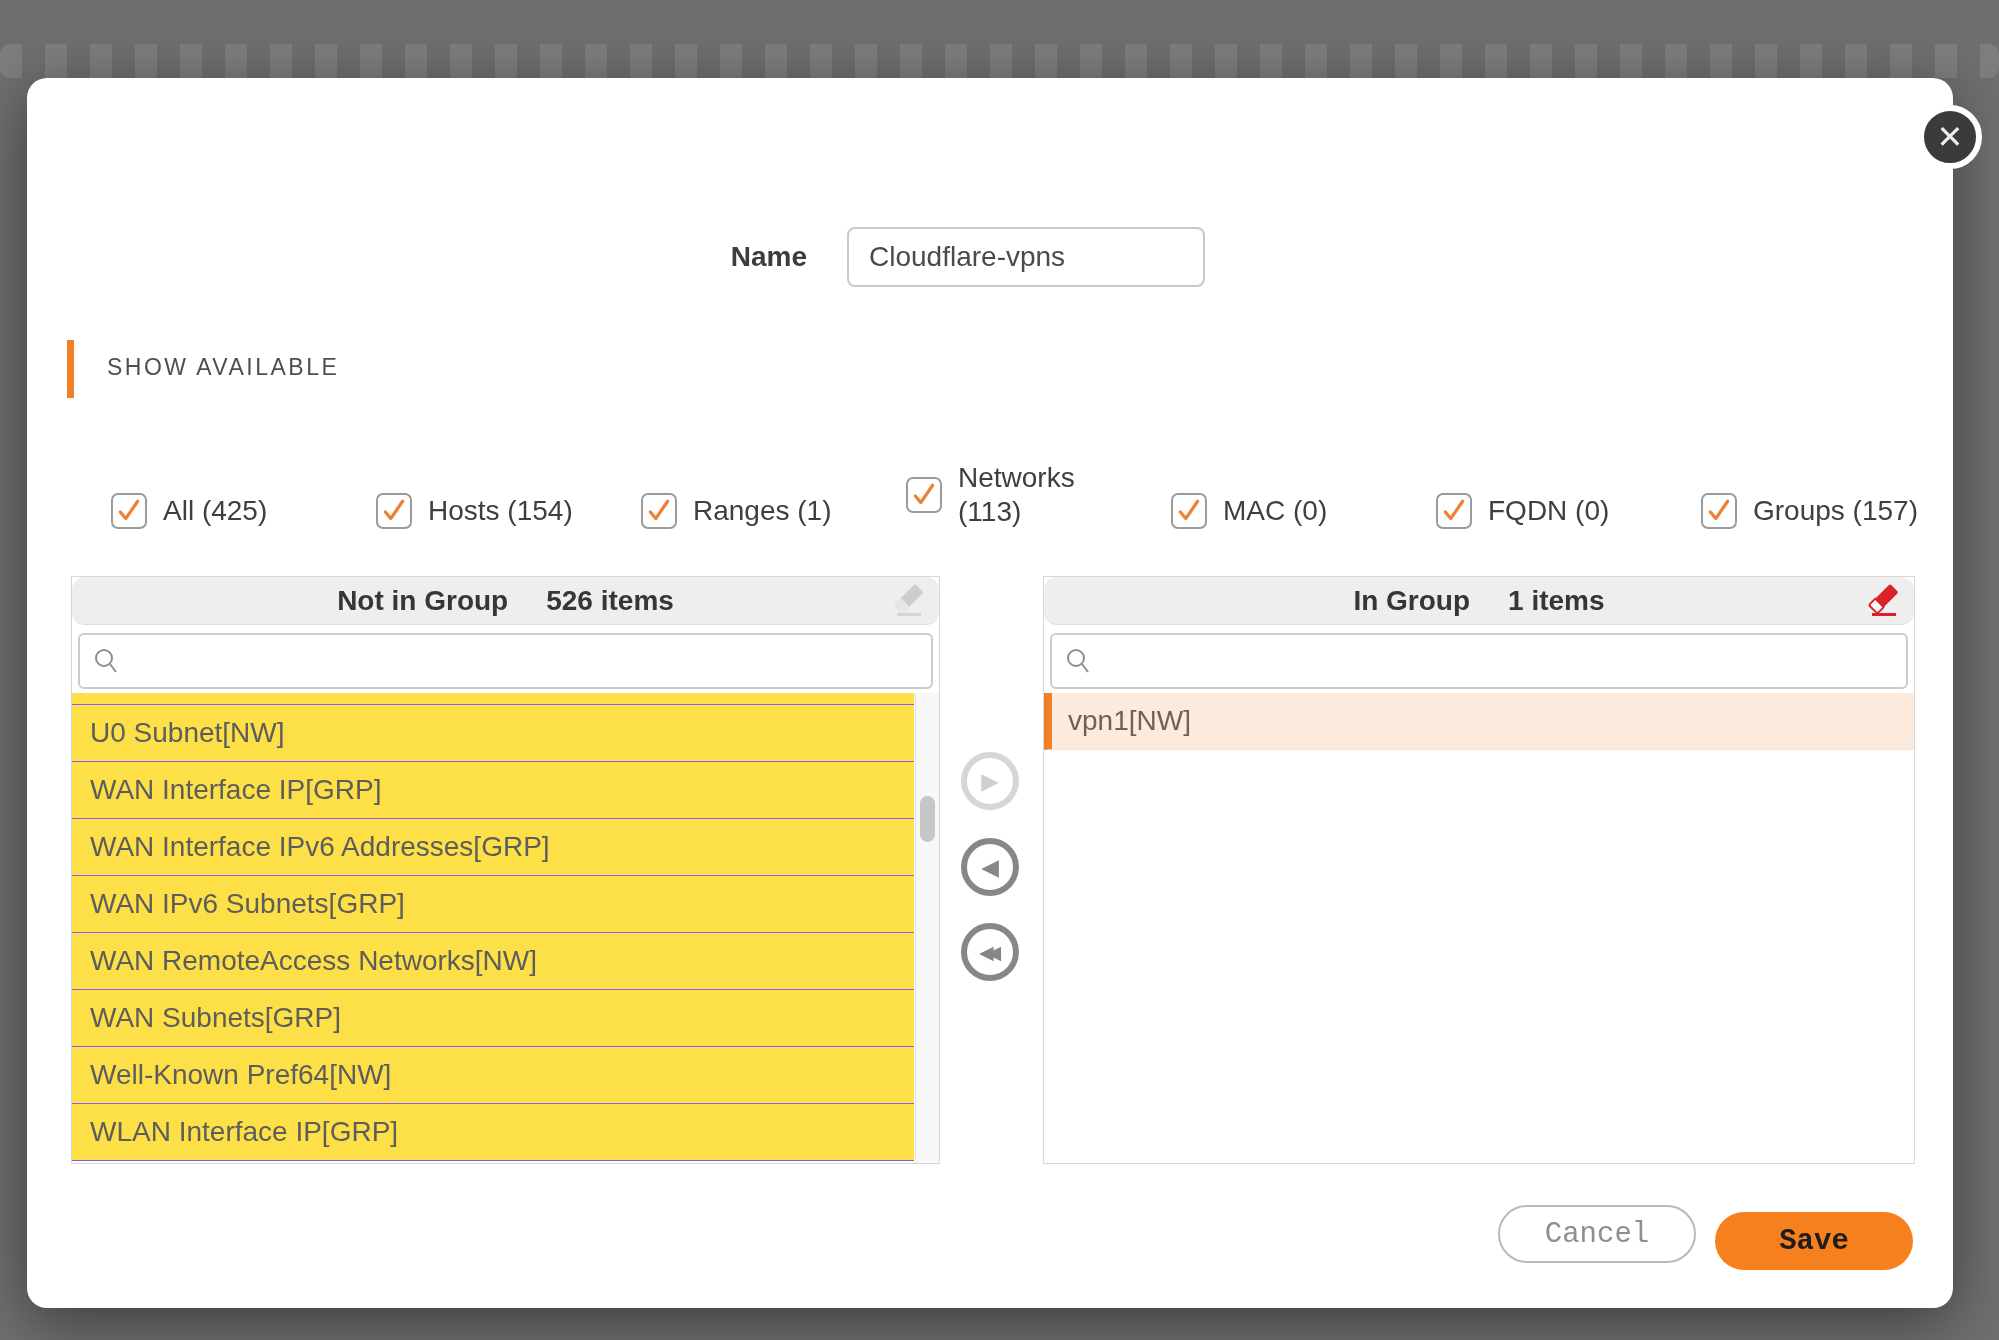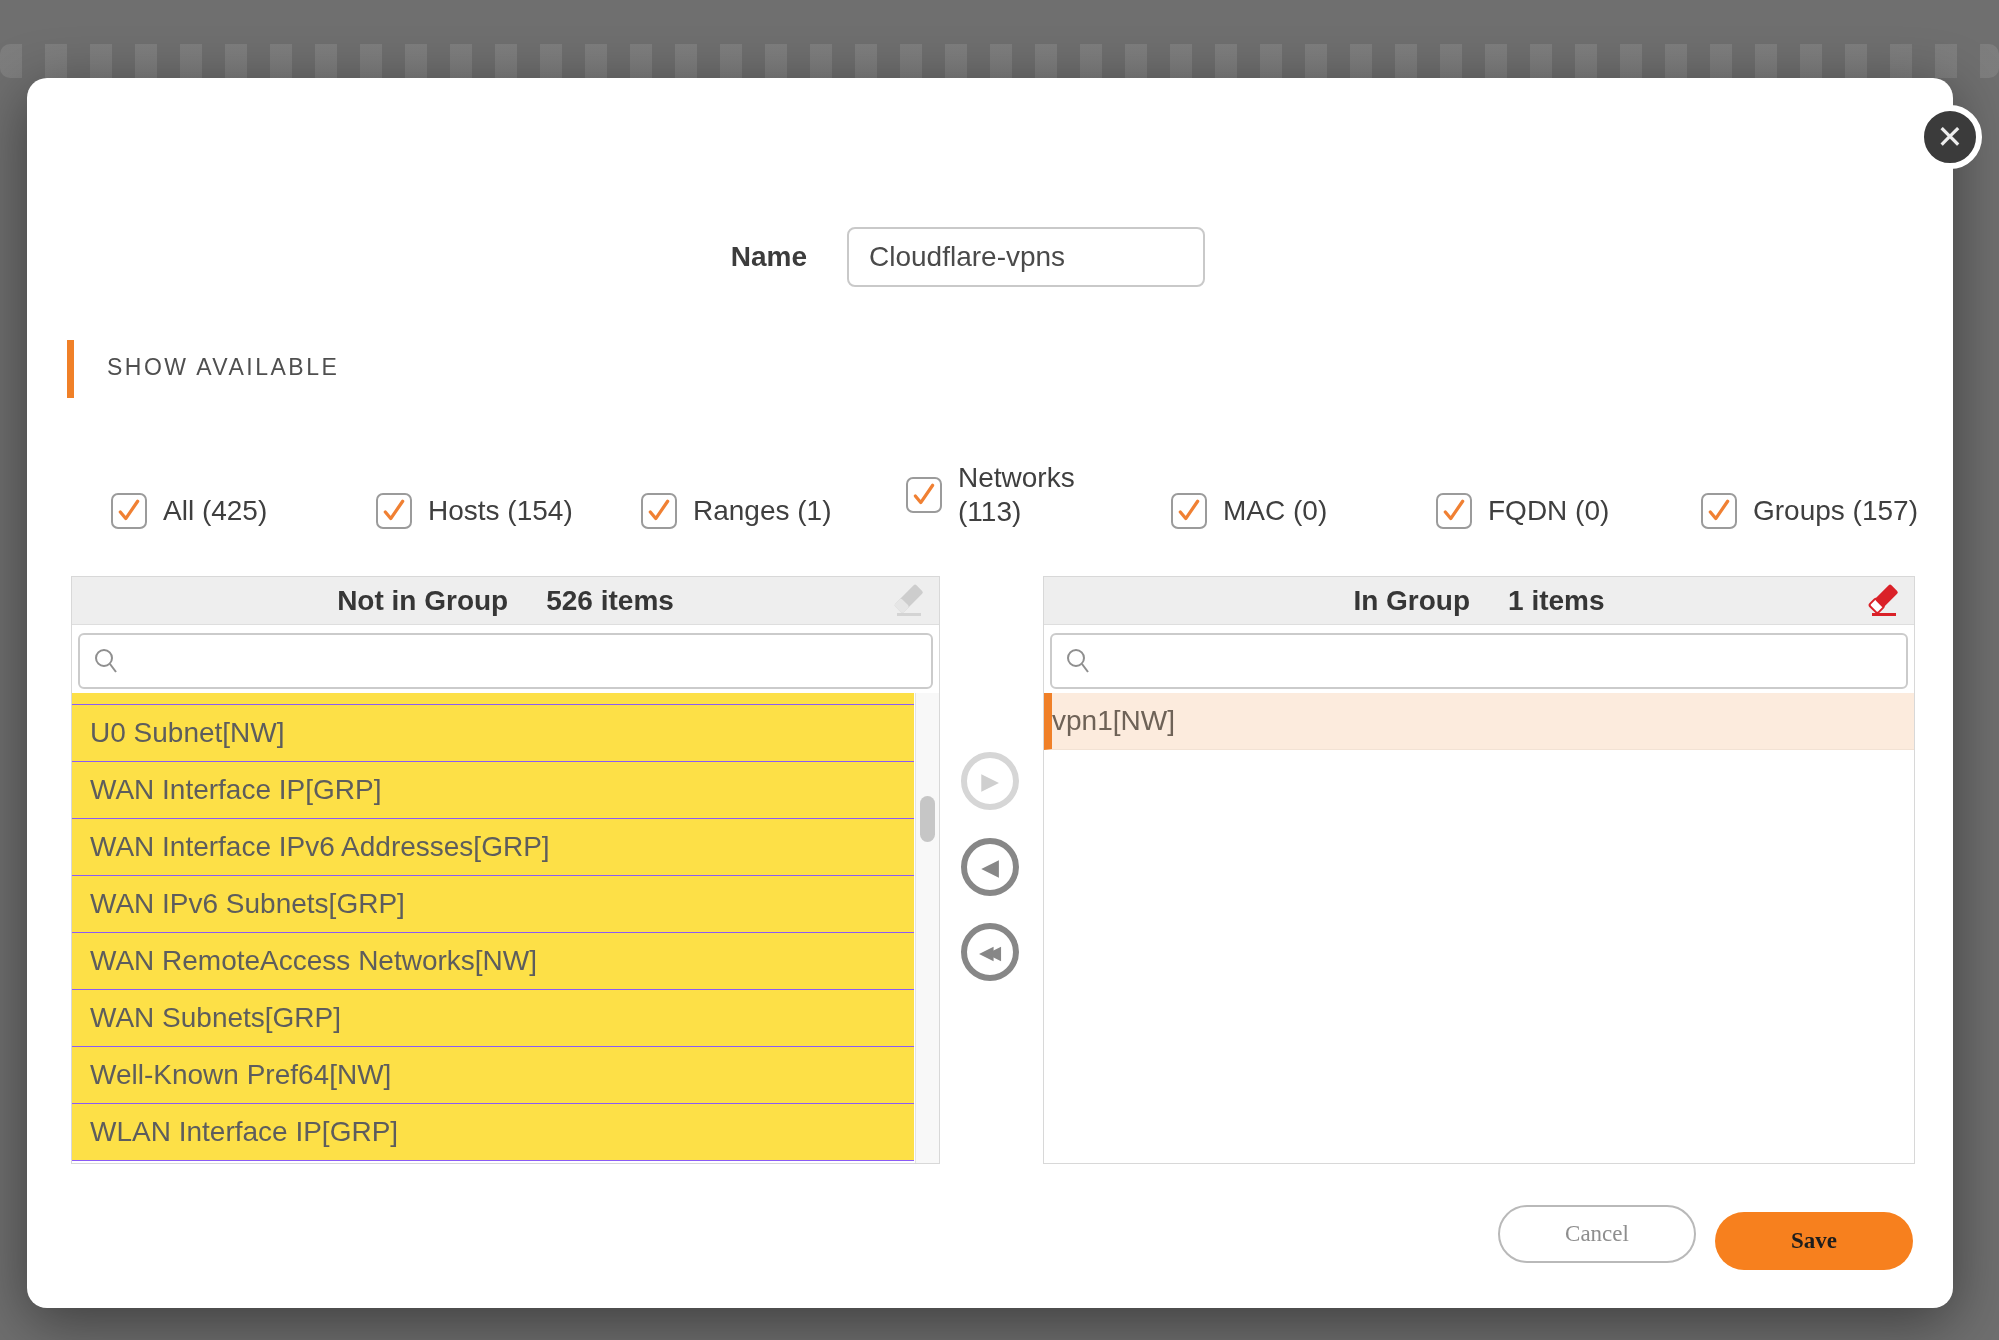--- a/index.html
+++ b/index.html
@@ -73,21 +73,21 @@
   
   .panel {
     position:absolute; top:498px; height:588px;
     border:1px solid #d8d8d8; background:#fff;
   }
   .panel.left  { left:44px;  width:869px; }
   .panel.right { left:1016px; width:872px; }
   .panel-header {
     height:48px; background:#eeeeee; border-bottom:1px solid #dedede;
     display:flex; align-items:center; justify-content:center; gap:38px;
-    font-size:28px; font-weight:bold; color:#363636; position:relative;
+    font-size:28px; font-weight:bold; color:#363636; position:relative;border-radius:13px;
   }
   .eraser-btn {
     position:absolute; right:10px; top:4px; width:42px; height:42px;
     display:flex; align-items:center; justify-content:center; cursor:pointer;
   }
   .panel-search {
     position:absolute; left:6px; right:6px; top:56px; height:56px;
     border:2px solid #cbcbcb; border-radius:6px; background:#fff;
     display:flex; align-items:center; padding:0 12px;
   }
@@ -100,21 +100,21 @@
   .rows { position:absolute; left:0; top:0; right:0; }
   .panel.left .rows { right:25px; }
   .list-row {
     height:57px; border-bottom:1px solid #8b5cf6;
     display:flex; align-items:center; padding-left:18px;
     font-size:28px; color:#5d5d5d; cursor:pointer; background:#fde047;
   }
   .list-row.partial { height:12px; }
   .list-row.selected {
     background:#fcebdd; border-left:8px solid #f08028;
-    padding-left:0; color:#6e6257; border-bottom:1px solid #f2e2d4;
+    padding-left:16px; color:#6e6257; border-bottom:1px solid #f2e2d4;
   }
   .scroll-track {
     position:absolute; right:0; top:0; bottom:0; width:24px;
     background:#f8f8f8; border-left:1px solid #e3e3e3;
   }
   .scroll-thumb {
     position:absolute; left:4px; top:103px; width:15px; height:46px;
     background:#c6c6c6; border-radius:8px; cursor:grab;
   }
 
@@ -125,22 +125,22 @@
     cursor:pointer;
   }
   .transfer-btn.disabled { border:6px solid #d6d6d6; color:#cfcfcf; cursor:default; }
   .transfer-btn.enabled  { border:6px solid #878787; color:#878787; }
   .transfer-glyph { font-size:23px; line-height:1; }
   .transfer-glyph.dbl { font-size:19px; letter-spacing:-7px; padding-right:7px; }
 
   
   .btn {
     position:absolute; top:1127px; width:198px; height:58px; border-radius:29px;
-    font-size:23px; display:flex; align-items:center; justify-content:center;
-    cursor:pointer; font-family:Liberation Serif, serif;
+    font-size:29px; display:flex; align-items:center; justify-content:center;
+    cursor:pointer; font-family:Liberation Mono, monospace;
   }
   .btn.cancel { left:1471px; background:#fff; border:2px solid #b9b9b9; color:#8e8e8e; }
   .btn.save   { left:1688px; background:#f7801e; border:none; color:#1d1d1d; font-weight:bold;margin-top:7px; }
 </style>
 </head>
 <body>
 
 <div class="bg-pattern"></div>
 
 <div class="modal">

